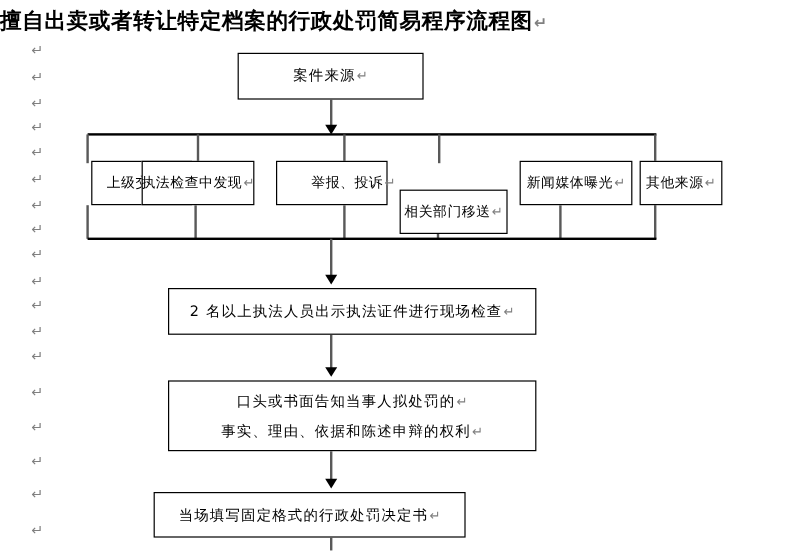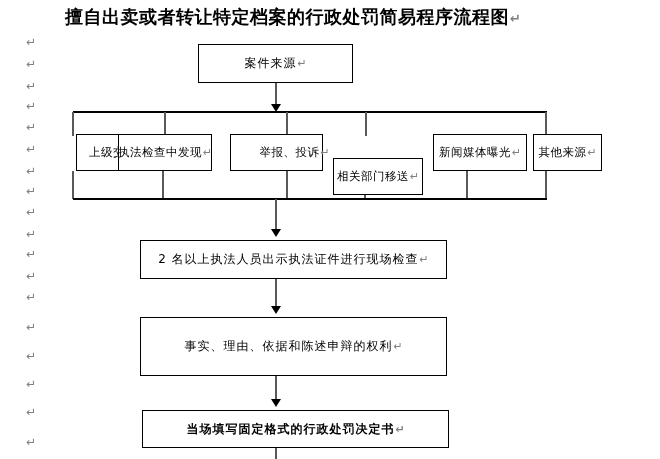--- a/index.html
+++ b/index.html
@@ -1,21 +1,21 @@
 <!DOCTYPE html>
 <html><head>
 <meta charset="utf-8">
 <style>
   html,body{margin:0;padding:0;background:#fff;}
   #canvas{
     position:relative;width:660px;height:459px;background:#ffffff;
     font-family:"DejaVu Sans",sans-serif;color:#000;overflow:hidden;
   }
   #title{
-    position:absolute;top:5px;left:0;width:586px;text-align:center;
+    position:absolute;top:5px;left:0;width:586px;
     font-size:18px;font-weight:bold;letter-spacing:0.5px;white-space:nowrap;
   }
   .box{
     position:absolute;border:1.5px solid #000;background:#fff;z-index:2;
     display:flex;flex-direction:column;align-items:center;justify-content:center;
     font-size:12px;letter-spacing:1px;text-align:center;white-space:nowrap;
     box-sizing:border-box;
   }
   .box .line{display:block;}
   .hline{position:absolute;height:1.5px;background:#000;z-index:1;}
@@ -109,25 +109,26 @@
   <div class="arrowhead" style="left:271px;top:229px;"></div>
 
   <div class="box" style="left:140px;top:240px;width:307px;height:39px;justify-content:center;">
     <span class="line"><span>2 名以上执法人员出示执法证件进行现场检查</span><span class="pmark">↵</span></span>
   </div>
 
   <div class="vline" style="left:275px;top:279px;height:29px;"></div>
   <div class="arrowhead" style="left:271px;top:306px;"></div>
 
   <div class="box" style="left:140px;top:317px;width:307px;height:59px;line-height:25px;">
+    <span class="line"><span>口头或书面告知当事人拟处罚的</span><span class="pmark">↵</span></span>
     <span class="line"><span>事实、理由、依据和陈述申辩的权利</span><span class="pmark">↵</span></span>
   </div>
 
   <div class="vline" style="left:275px;top:376px;height:25px;"></div>
   <div class="arrowhead" style="left:271px;top:399px;"></div>
 
-  <div class="box" style="left:142px;top:410px;width:307px;height:38px;font-weight:bold;">
+  <div class="box" style="left:128px;top:410px;width:260px;height:38px;">
     <span class="line"><span>当场填写固定格式的行政处罚决定书</span><span class="pmark">↵</span></span>
   </div>
 
   <div class="vline" style="left:275px;top:448px;height:11px;"></div>
 
 </div>
 
 </body></html>

